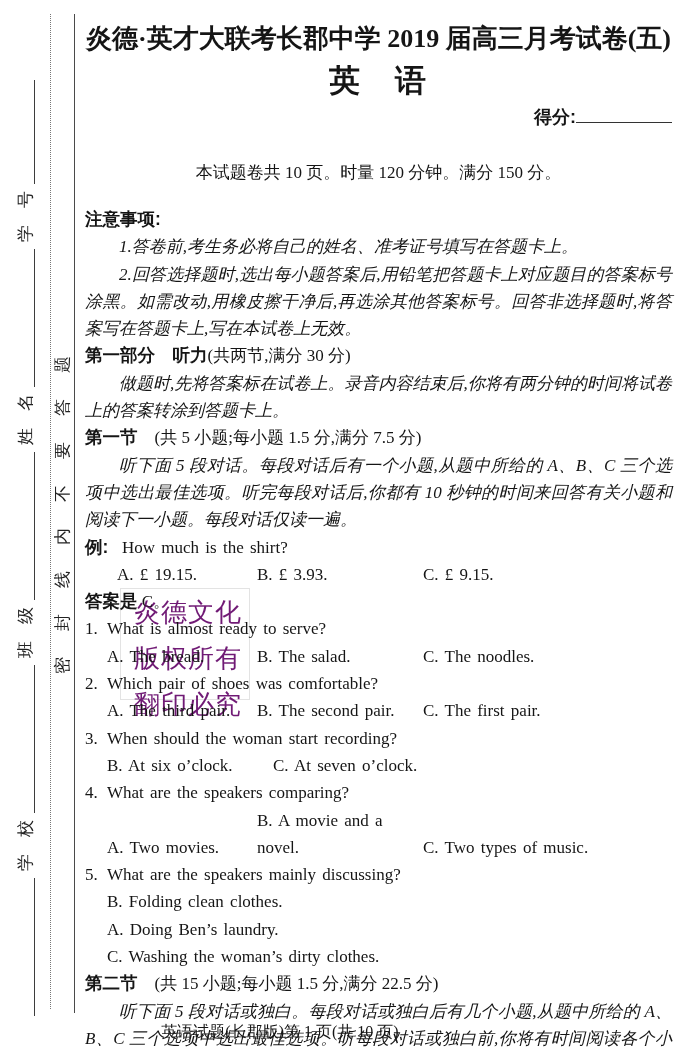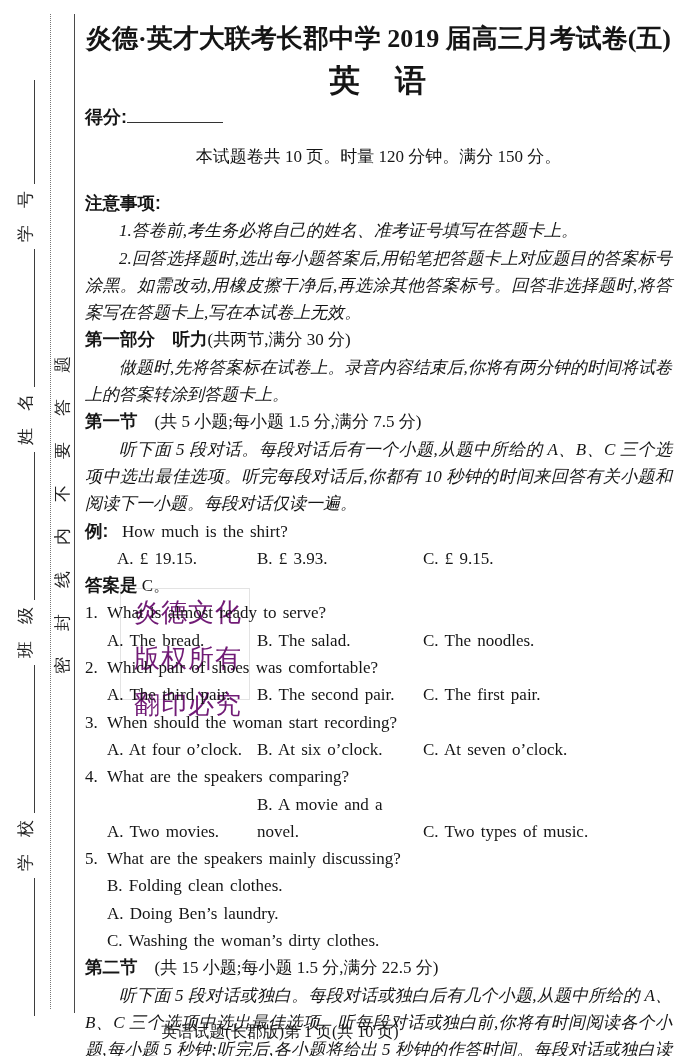--- a/index.html
+++ b/index.html
@@ -20,24 +20,24 @@
   
   .wm-box{position:absolute;left:120px;top:588px;width:128px;height:110px;border:1px solid #e3e3e3;}
   .wm-text{position:absolute;left:134px;top:590px;font-size:26px;line-height:46px;color:#701a75;
            letter-spacing:1px;white-space:nowrap;}
 
   
   .content{position:absolute;left:85px;top:0;width:587px;font-size:17px;line-height:27.3px;z-index:1;}
   .title{padding-top:20px;text-align:center;font-size:26px;font-weight:bold;line-height:38px;white-space:nowrap;}
   .subject{margin-top:4px;text-align:center;font-size:31px;font-weight:bold;line-height:38px;
            font-family:"Liberation Sans","DejaVu Sans",sans-serif;letter-spacing:2px;}
-  .score{margin-top:4px;font-size:18px;line-height:26px;font-weight:bold;
+  .score{margin-top:4px;text-align:right;font-size:18px;line-height:26px;font-weight:bold;
          font-family:"Liberation Sans","DejaVu Sans",sans-serif;}
   .score-line{display:inline-block;width:96px;border-bottom:1.5px solid #333;height:1px;vertical-align:baseline;}
-  .paper-info{margin-top:16px;text-align:center;line-height:22px;}
+  .paper-info{margin-top:32px;text-align:center;line-height:22px;}
   .bold-h{font-weight:bold;font-family:"Liberation Sans","DejaVu Sans",sans-serif;font-size:17.5px;}
   .notice-h{margin-top:22px;}
   .h-note{font-size:17px;font-weight:normal;font-family:"Liberation Serif","DejaVu Serif",serif;}
   p.ind{margin:0;text-indent:2em;text-align:justify;font-style:italic;}
   .hrow{margin:0;}
   .part1-h{margin-top:0;}
   .ex-row{display:flex;}
   .ex-label{width:37px;flex:0 0 37px;}
   .en{word-spacing:2px;}
   .opts{display:flex;padding-left:22px;align-items:flex-end;}
@@ -137,21 +137,20 @@
       <span class="o1">A. The third pair.</span>
       <span class="o2">B. The second pair.</span>
       <span class="o3">C. The first pair.</span>
     </div>
 
     <div class="q en">
       <span class="qn">3.</span>
       <span class="qt">When should the woman start recording?</span>
     </div>
     <div class="opts en">
-      <span class="o1">A. At four o’clock.</span>
       <span class="o2">B. At six o’clock.</span>
       <span class="o3">C. At seven o’clock.</span>
     </div>
 
     <div class="q en">
       <span class="qn">4.</span>
       <span class="qt">What are the speakers comparing?</span>
     </div>
     <div class="opts en">
       <span class="o1">A. Two movies.</span>

